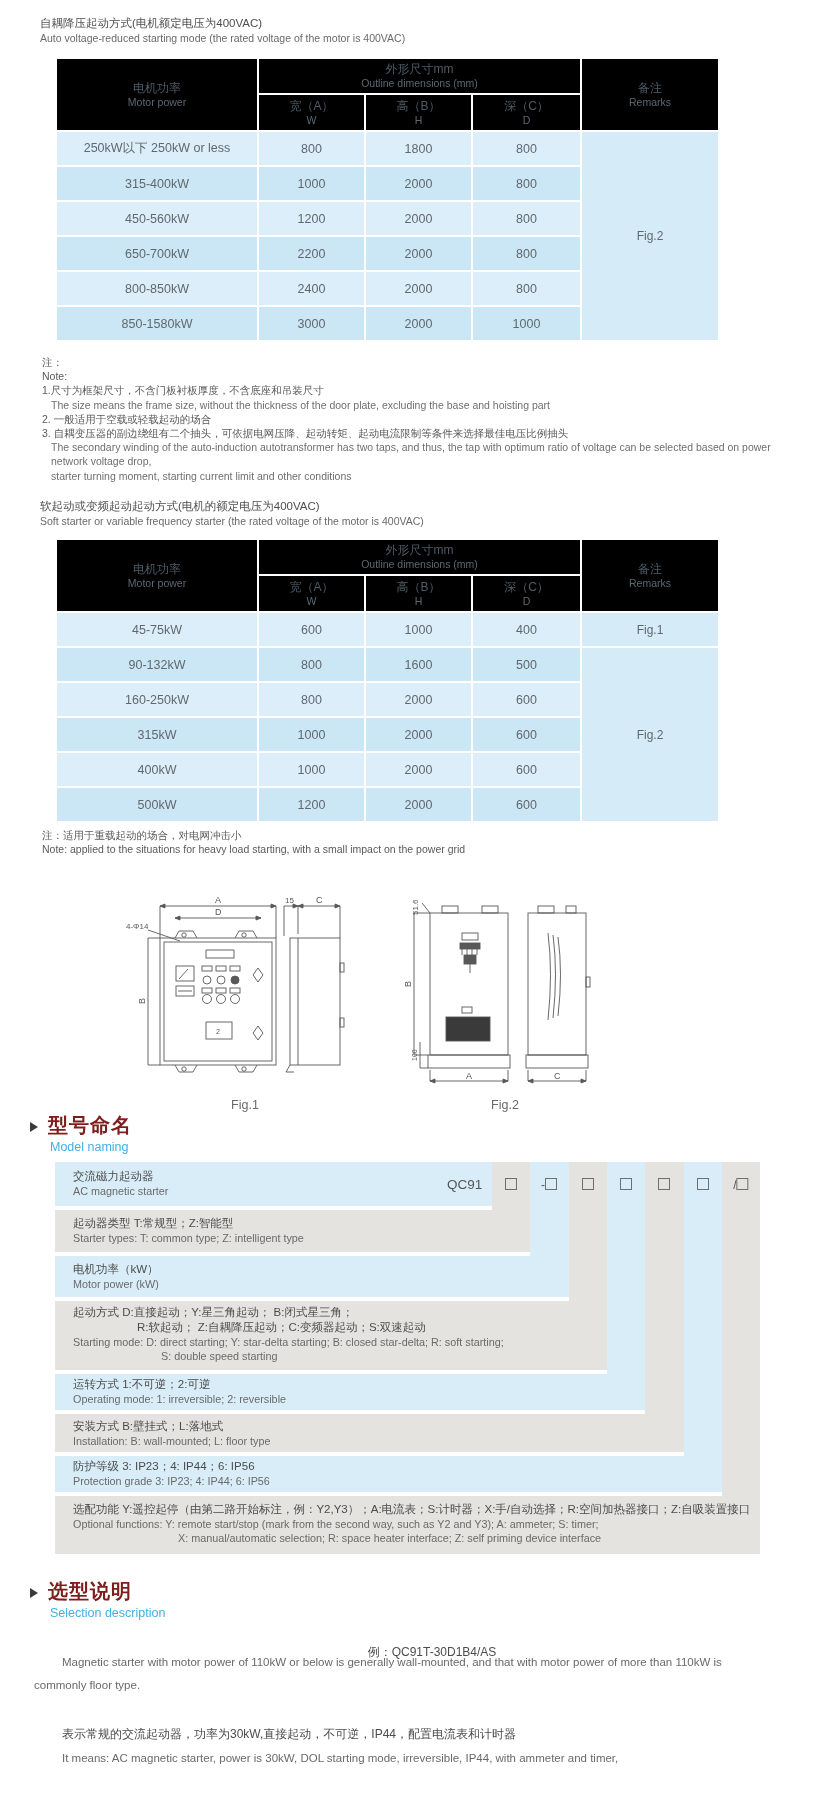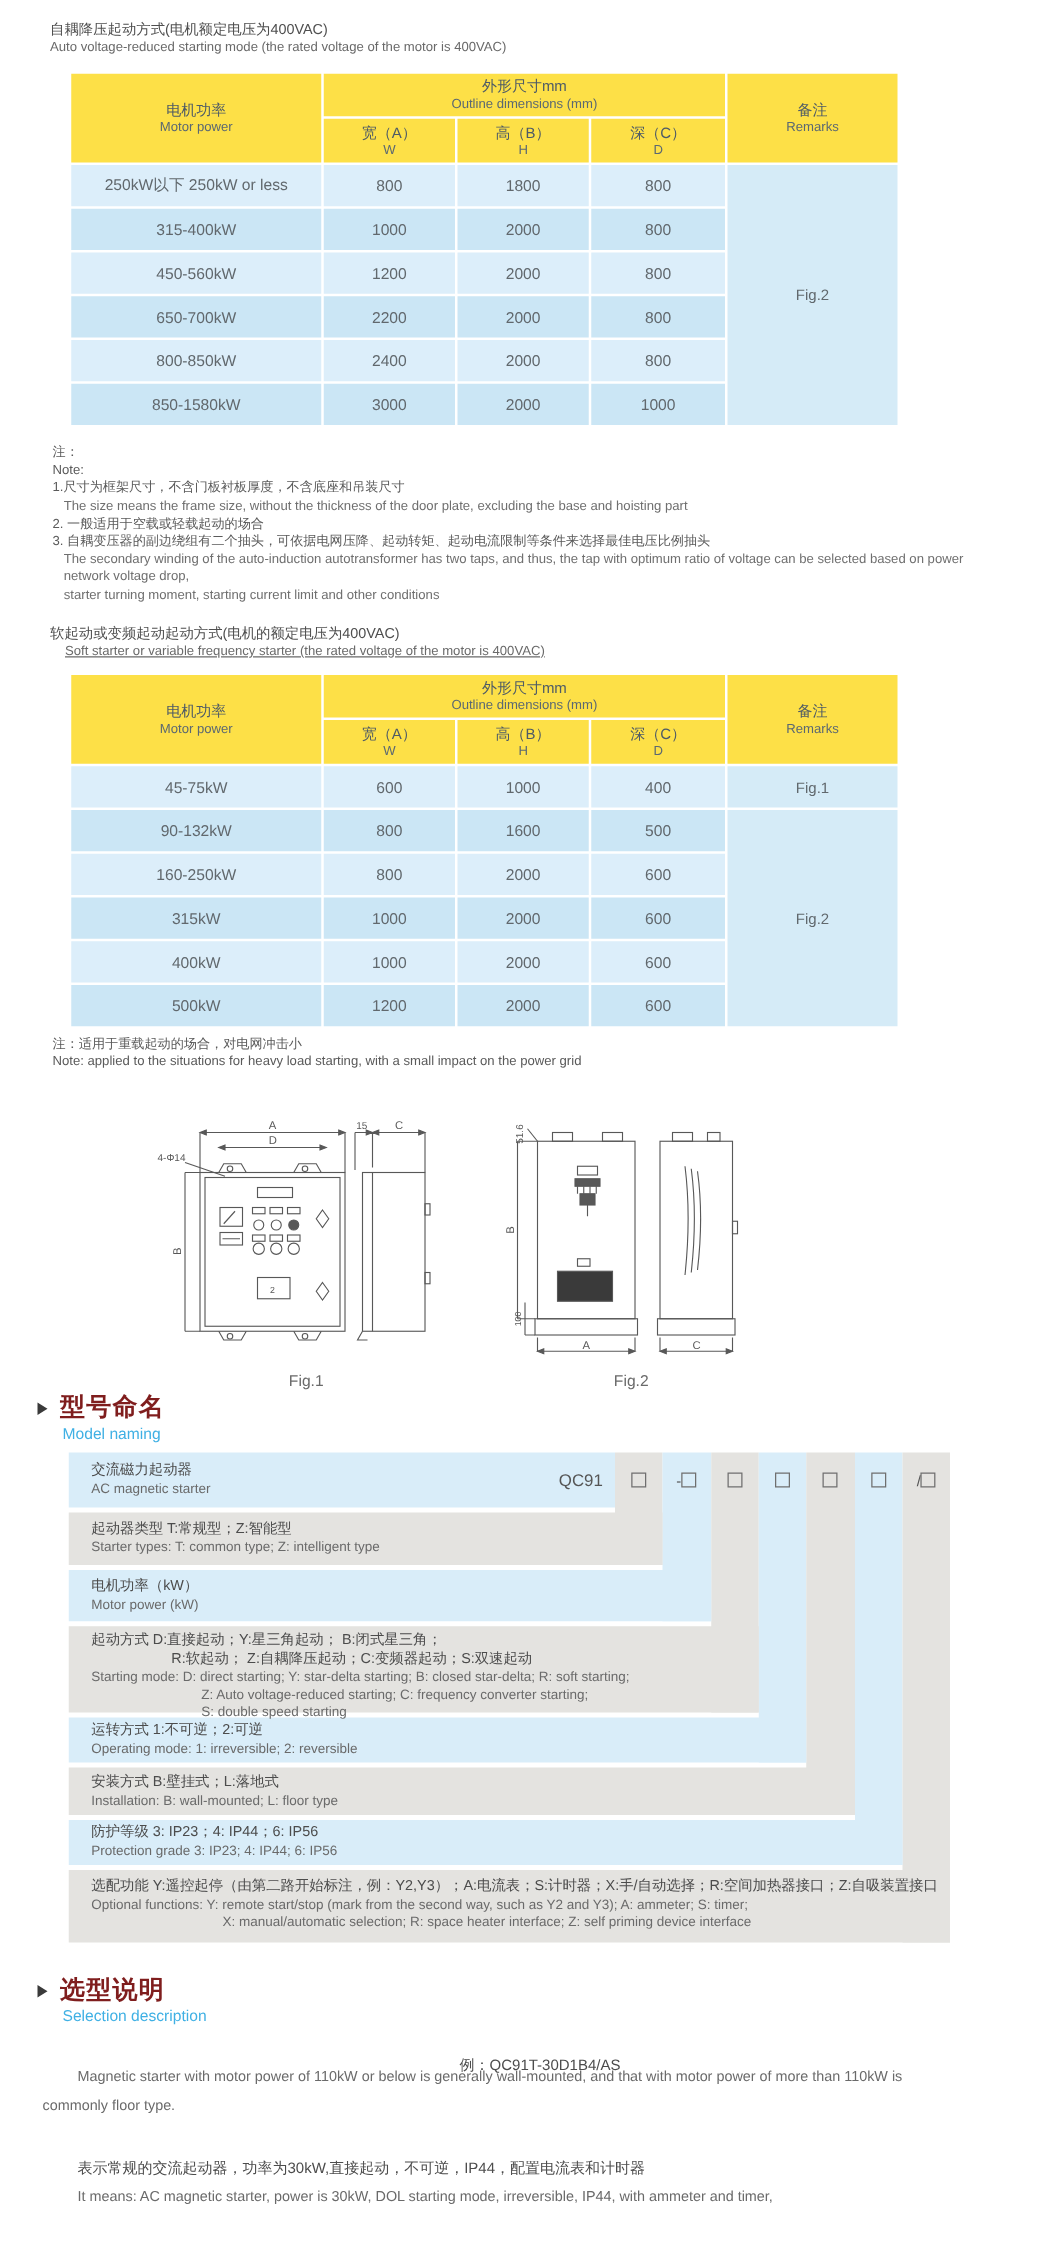--- a/index.html
+++ b/index.html
@@ -8,21 +8,21 @@
     font-family:"Liberation Sans","DejaVu Sans",sans-serif; color:#4f4f4f;
     overflow:hidden;
   }
   .abs{position:absolute;}
   .title-zh{font-size:11.5px;color:#4f4f4f;}
   .title-en{font-size:10.5px;color:#6a6a6a;}
 
   
   .dim-table{position:absolute;border-collapse:separate;border-spacing:2px;table-layout:fixed;}
   .dim-table th,.dim-table td{padding:0;text-align:center;vertical-align:middle;}
-  .dim-table th{background:#fde047;font-weight:normal;}
+  .dim-table th{background:#000000;font-weight:normal;}
   .dim-table .hz{font-size:12px;color:#4e5b66;line-height:15px;}
   .dim-table .he{font-size:10.5px;color:#5b6872;line-height:13px;}
   .dim-table td{font-size:12.5px;color:#61686d;}
   .dim-table thead tr.t1 th{height:34px;}
   .dim-table thead tr.t2 th{height:35px;}
   .dim-table tbody td{height:33px;}
   .row-a td{background:#dceefa;}
   .row-b td{background:#cbe6f5;}
   td.remark{background:#d5ebf7 !important;font-size:12px;color:#61686d;}
 
@@ -148,21 +148,21 @@
     <div>Note:</div>
     <div>1.尺寸为框架尺寸，不含门板衬板厚度，不含底座和吊装尺寸</div>
     <div class="en-line">The size means the frame size, without the thickness of the door plate, excluding the base and hoisting part</div>
     <div>2. 一般适用于空载或轻载起动的场合</div>
     <div>3. 自耦变压器的副边绕组有二个抽头，可依据电网压降、起动转矩、起动电流限制等条件来选择最佳电压比例抽头</div>
     <div class="en-line">The secondary winding of the auto-induction autotransformer has two taps, and thus, the tap with optimum ratio of voltage can be selected based on power network voltage drop,</div>
     <div class="en-line">starter turning moment, starting current limit and other conditions</div>
   </div>
 
   <div class="abs title-zh" style="left:40px;top:499px;">软起动或变频起动起动方式(电机的额定电压为400VAC)</div>
-  <div class="abs title-en" style="left:52px;top:515px;text-decoration:underline;">Soft starter or variable frequency starter (the rated voltage of the motor is 400VAC)</div>
+  <div class="abs title-en" style="left:40px;top:515px;">Soft starter or variable frequency starter (the rated voltage of the motor is 400VAC)</div>
 
   <table class="dim-table" style="left:55px;top:538px;width:653px;">
     <colgroup>
         <col style="width:200px">
         <col style="width:105px">
         <col style="width:105px">
         <col style="width:107px">
         <col style="width:136px">
       </colgroup>
     <thead>
@@ -418,21 +418,20 @@
 
     <div class="ntext" style="top:100px;">
       <div class="zh">电机功率（kW）</div>
       <div class="en">Motor power (kW)</div>
     </div>
 
     <div class="ntext" style="top:143px;">
       <div class="zh">起动方式 D:直接起动；Y:星三角起动；  B:闭式星三角；</div>
       <div class="zh" style="padding-left:64px;">R:软起动；  Z:自耦降压起动；C:变频器起动；S:双速起动</div>
       <div class="en">Starting mode: D: direct starting; Y: star-delta starting; B: closed star-delta; R: soft starting;</div>
-      <div class="en" style="padding-left:88px;">Z: Auto voltage-reduced starting; C: frequency converter starting;</div>
       <div class="en" style="padding-left:88px;">S: double speed starting</div>
     </div>
 
     <div class="ntext" style="top:215px;">
       <div class="zh">运转方式 1:不可逆；2:可逆</div>
       <div class="en">Operating mode: 1: irreversible; 2: reversible</div>
     </div>
 
     <div class="ntext" style="top:257px;">
       <div class="zh">安装方式 B:壁挂式；L:落地式</div>

